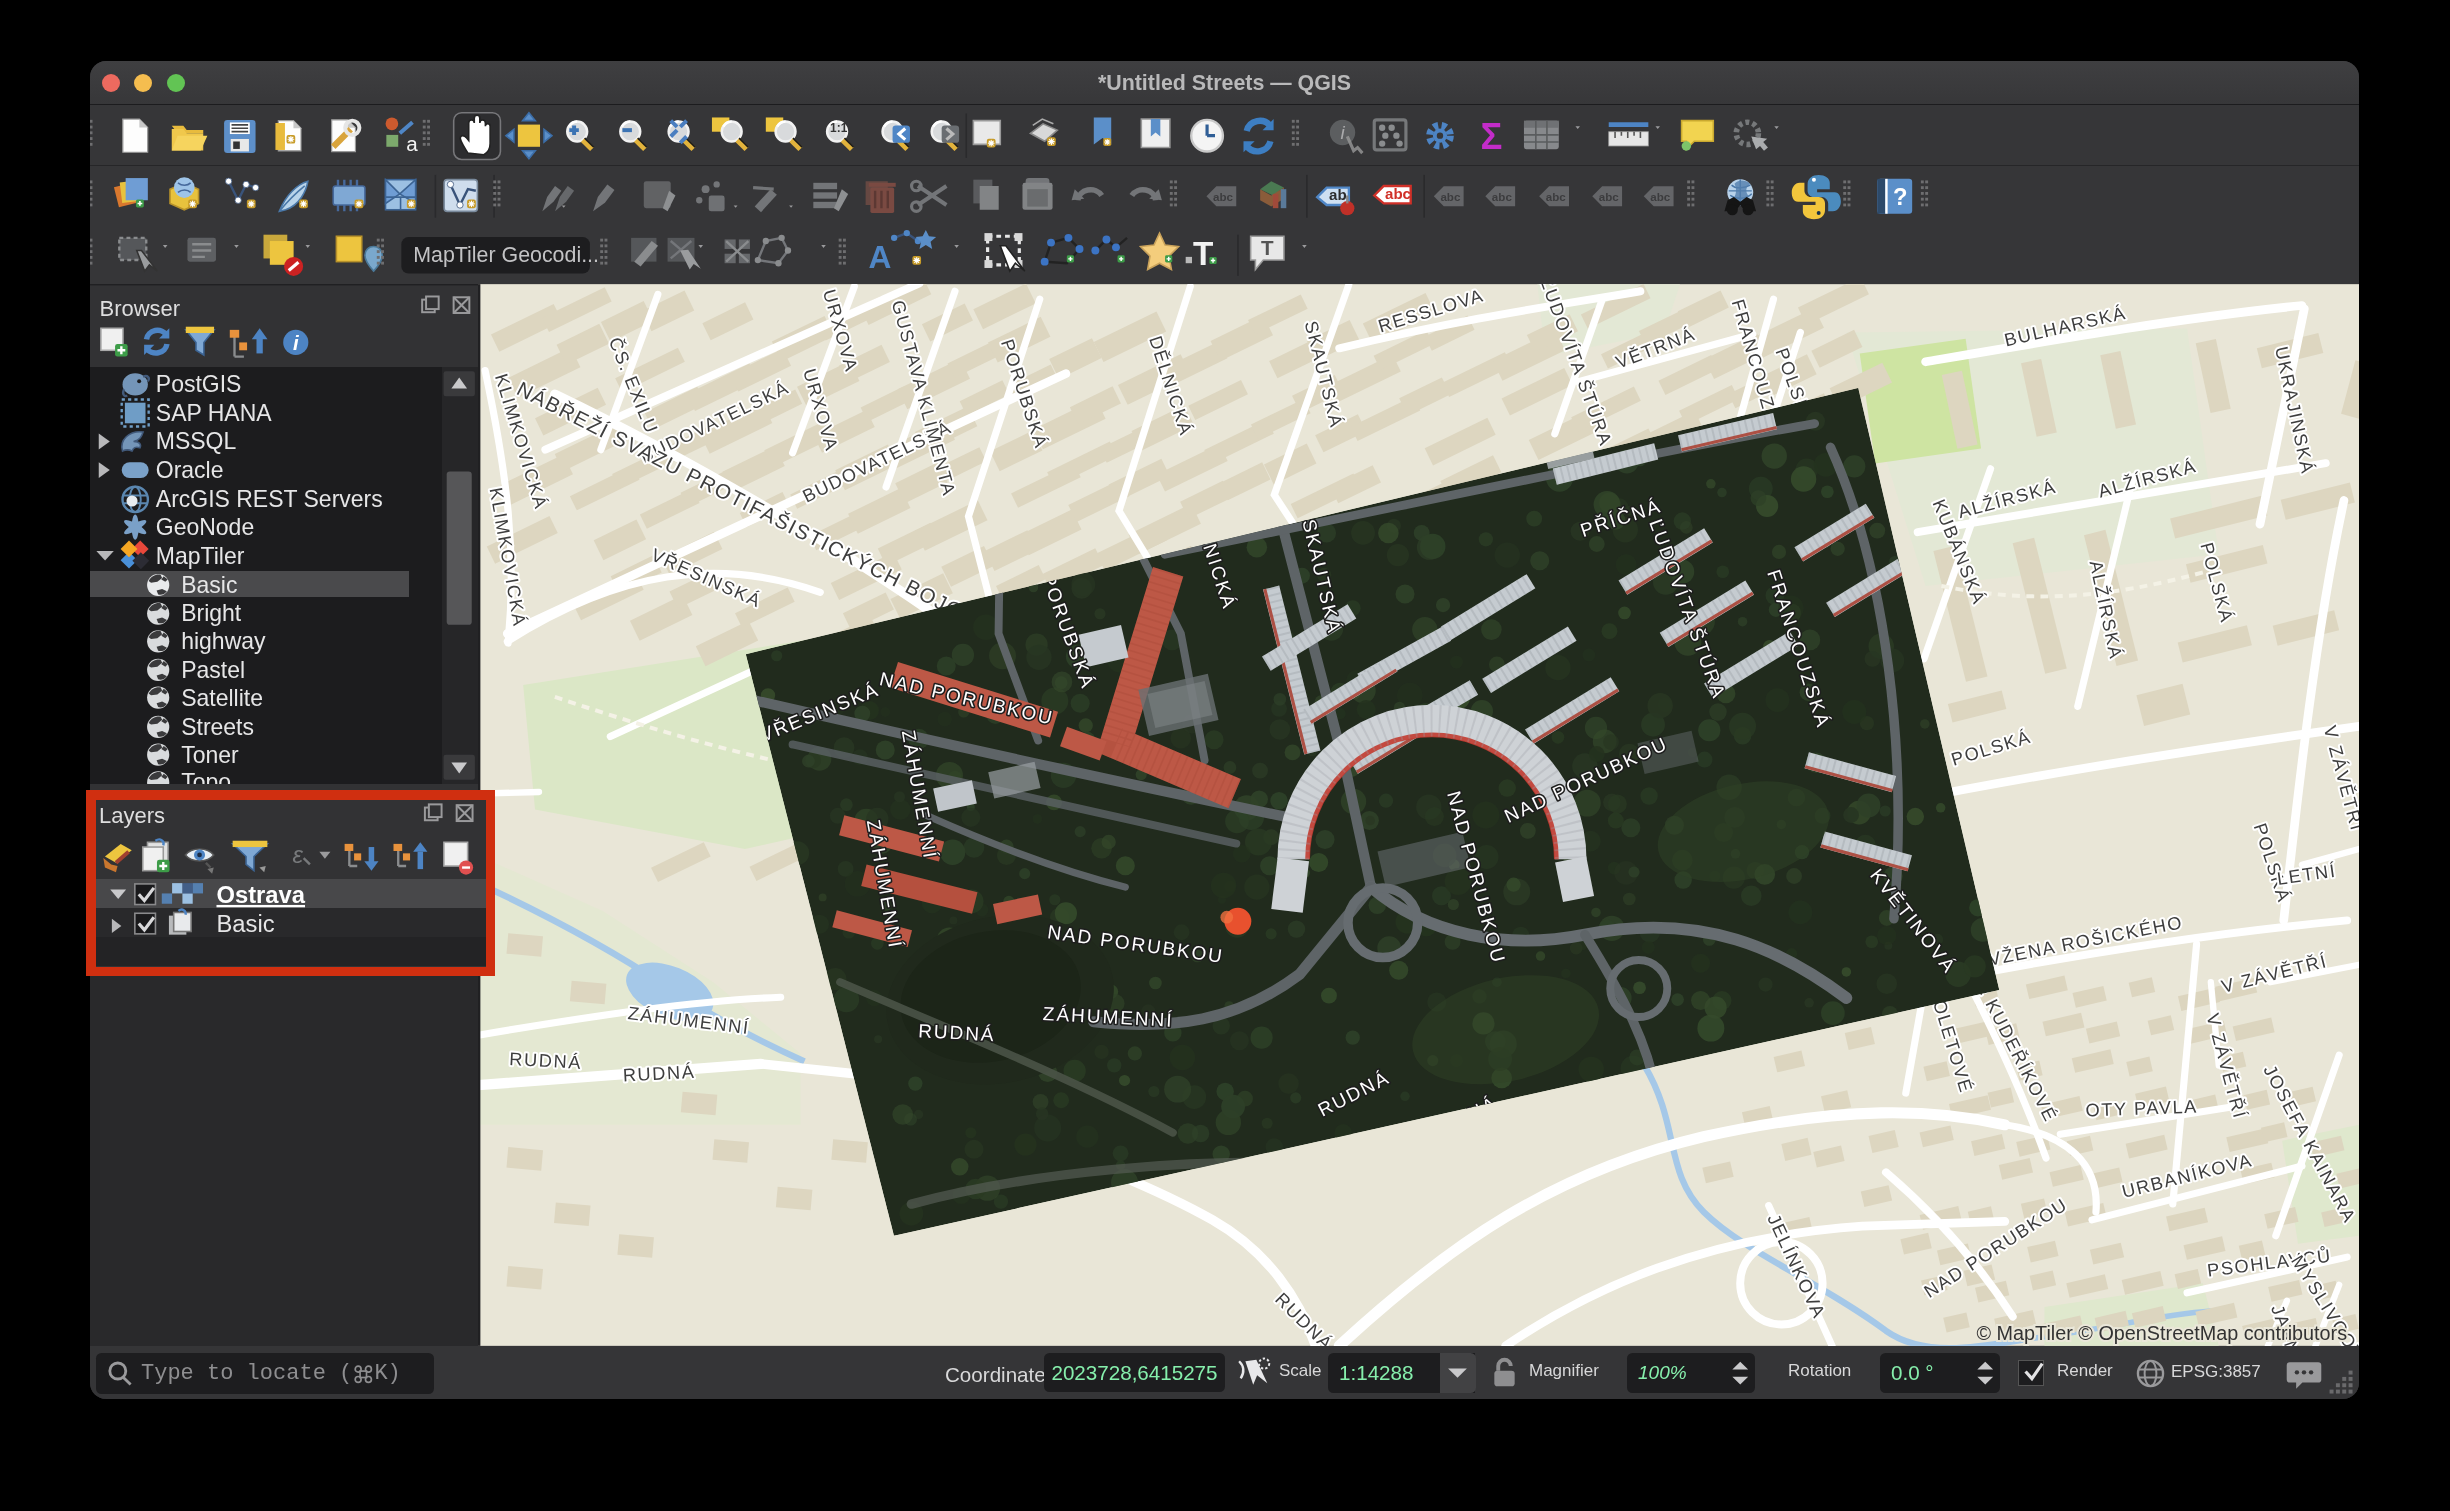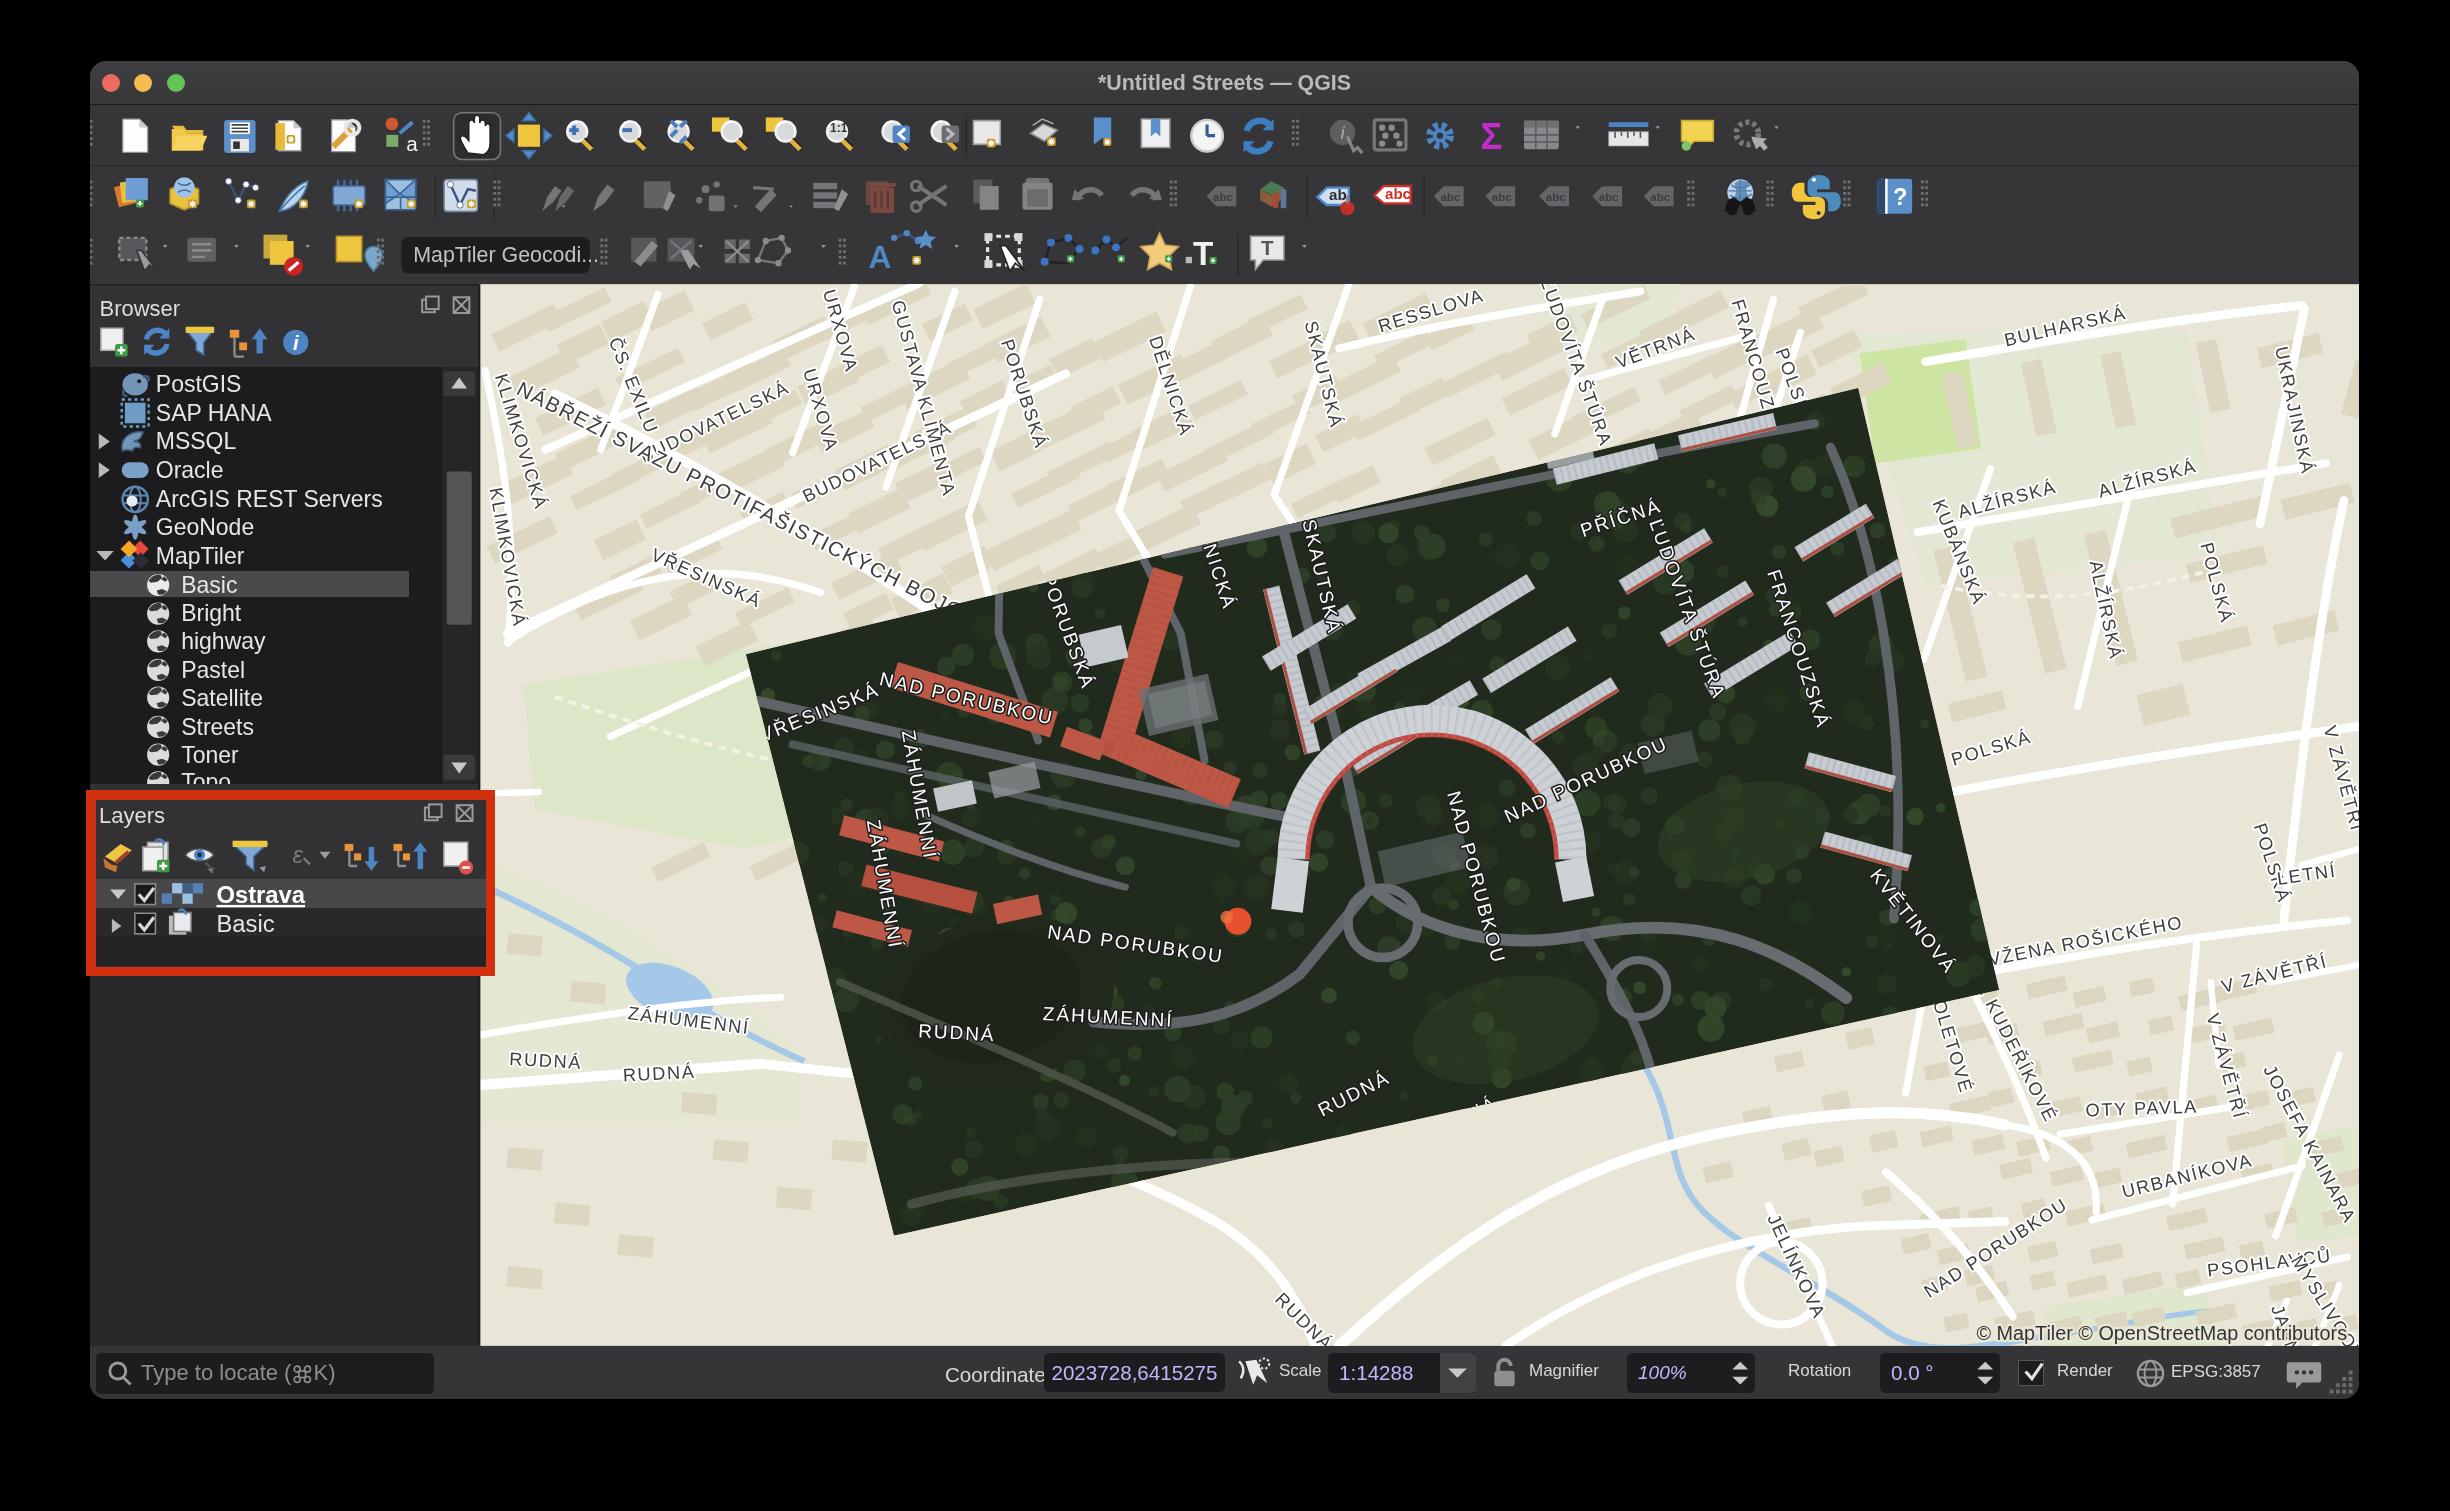--- a/index.html
+++ b/index.html
@@ -2,21 +2,21 @@
 <html style="font-size:12.7px"><head><meta charset="utf-8">
 <style>
 html,body{margin:0;padding:0;background:#000;}
 #page{position:relative;width:2450px;height:1512px;background:#000;overflow:hidden;font-family:"Liberation Sans",sans-serif;}
 .abs{position:absolute;}
 #win{left:90px;top:61px;width:2269px;height:1338px;background:#2a2a2c;border-radius:16px;overflow:hidden;}
 .tl{width:18px;height:18px;border-radius:50%;top:12.7px;}
 svg text{font-family:"Liberation Sans",sans-serif;}
 .pnl-t{font-size:22px;color:#dededf;}
 .stxt{font-size:17px;color:#d8d8d9;}
-.sbox{background:#1d1d1f;border-radius:5.5px;color:#c4b5fd;}
+.sbox{background:#1d1d1f;border-radius:5.5px;color:#86efac;}
 </style></head><body>
 <div id="page">
 <div id="win" class="abs">
 
 <div class="abs" style="left:0;top:0;width:2269px;height:43px;background:linear-gradient(#3f3f41,#373739);border-bottom:0.8px solid #1c1c1e;">
  <div class="abs tl" style="left:12px;background:#ed6a5f;"></div>
  <div class="abs tl" style="left:44px;background:#f5bd4f;"></div>
  <div class="abs tl" style="left:77px;background:#62c454;"></div>
  <div class="abs" style="left:0;top:9.5px;width:2269px;text-align:center;color:#b9b9ba;font-size:21.4px;font-weight:bold;">*Untitled Streets — QGIS</div>
 </div>
@@ -1436,21 +1436,21 @@
         <path d="M104 40c5-4 10 0 9 5" stroke="#4d84c4" stroke-width="3" fill="none"></path>
 <text x="152" y="67" font-size="30" fill="#e6e6e7">Basic</text>
 </svg>
     </div>
 <div class="abs" style="left:90px;top:1346px;width:2269px;height:53px;background:#353537;border-radius:0 0 16px 16px;"></div>
     <div class="abs sbox" style="left:96px;top:1353px;width:338px;height:41px;"></div>
     <svg class="abs" style="left:105px;top:1359px" width="32" height="32" viewBox="0 0 40 40">
       <circle cx="16" cy="15" r="10" fill="none" stroke="#9a9a9c" stroke-width="3.5"></circle>
       <path d="M23 23l9 9" stroke="#9a9a9c" stroke-width="3.5"></path>
     </svg>
-    <div class="abs" style="left:141px;top:1357px;font-size:22px;color:#8e8e90;display:flex;align-items:center;height:32px;">Type to locate (<svg width="20.6" height="20.6" viewBox="0 0 32 32" style="margin:1.6px 0.8px 0 0.8px">
+    <div class="abs" style="left:141px;top:1357px;font-size:22px;color:#8e8e90;display:flex;align-items:center;height:32px;font-family:Liberation Mono, monospace;">Type to locate (<svg width="20.6" height="20.6" viewBox="0 0 32 32" style="margin:1.6px 0.8px 0 0.8px">
         <g fill="none" stroke="#8e8e90" stroke-width="2.6">
           <circle cx="8" cy="8" r="4.6"></circle>
           <circle cx="24" cy="8" r="4.6"></circle>
           <circle cx="8" cy="24" r="4.6"></circle>
           <circle cx="24" cy="24" r="4.6"></circle>
           <rect x="11" y="11" width="10" height="10"></rect>
         </g>
       </svg>K)</div>
     <div class="abs" style="left:945px;top:1363px;font-size:20.6px;color:#d8d8d9;">Coordinate</div>
     <div class="abs sbox" style="left:1044px;top:1353px;width:181px;height:39px;text-align:center;font-size:20.6px;line-height:39px;">2023728,6415275</div>

